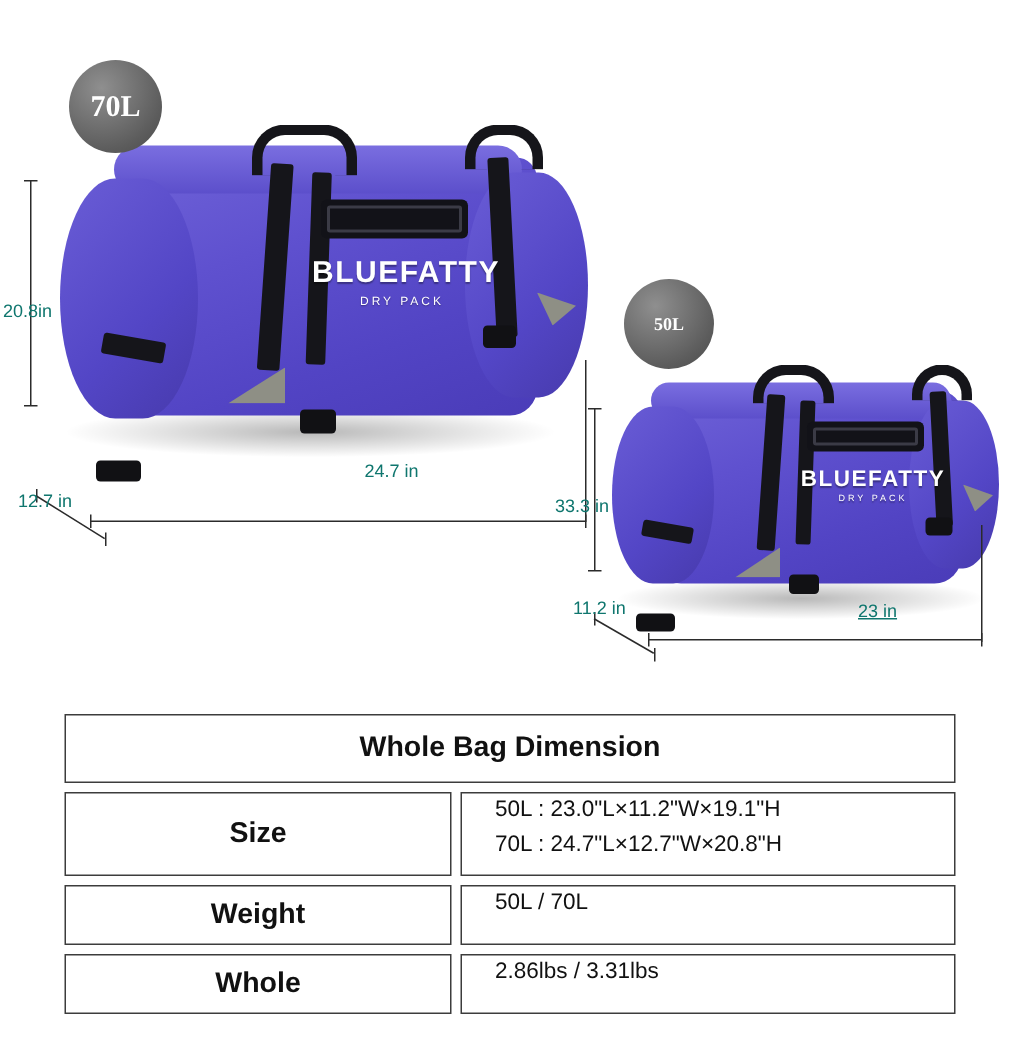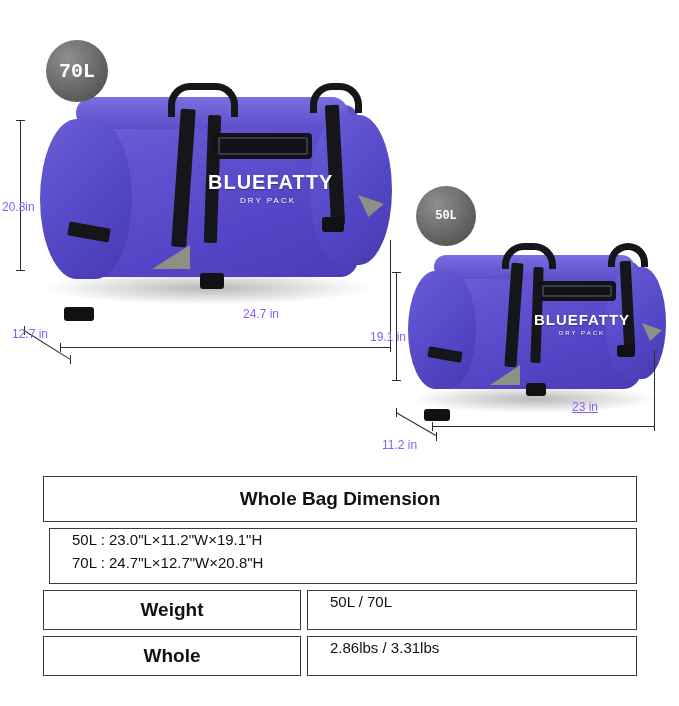--- a/index.html
+++ b/index.html
@@ -31,21 +31,21 @@
 
   
   .badge {
     position: absolute;
     border-radius: 50%;
     background: radial-gradient(circle at 35% 30%, #8f8f8f, #5c5c5c 70%, #4a4a4a 100%);
     color: #ffffff;
     font-weight: bold;
     text-align: left;
     display: flex; align-items: center; justify-content: center;
-    font-family: Liberation Mono, monospace;
+    font-family: Liberation Serif, serif;
   }
   #badge70 { left: 46px; top: 40px; width: 62px; height: 62px; font-size: 20px; }
   #badge50 { left: 416px; top: 186px; width: 60px; height: 60px; font-size: 12px; }
 
   
   .bag { position: absolute; }
   .bag .body {
     position: absolute;
     background: linear-gradient(160deg, #6f63d8 0%, #5f51cf 35%, #5244c4 70%, #4a3cb8 100%);
     border-radius: 14px 14px 18px 18px;
@@ -118,21 +118,21 @@
   .dimline { position: absolute; background: #2b2b2b; }
   .dimline.h { height: 1px; }
   .dimline.v { width: 1px; }
   .tick { position: absolute; background: #2b2b2b; }
   .tick.v { width: 1px; height: 9px; }
   .tick.h { height: 1px; width: 9px; }
   .dimlabel {
     position: absolute;
     font-family: "Liberation Sans", sans-serif;
     font-size: 12px;
-    color: #8b5cf6;
+    color: #0f766e;
     white-space: nowrap;
   }
 
   
   #spec-table {
     position: absolute;
     left: 43px; top: 476px;
     width: 594px;
   }
   .trow { display: flex; margin-bottom: 6px; }
@@ -259,43 +259,44 @@
 
     <div class="logo" style="left:134px; top:74px; width:100px; font-size:15px;">
       <span>BLUEFATTY</span>
       <span class="sub" style="font-size:6px;">DRY PACK</span>
     </div>
   </div>
 
   <div class="dimline v" style="left:396px; top:272px; height:108px;"></div>
   <div class="tick h" style="left:392px; top:272px;"></div>
   <div class="tick h" style="left:392px; top:380px;"></div>
-  <div class="dimlabel" style="left:370px; top:330px;">19.1 in</div>
+  <div class="dimlabel" style="left:370px; top:330px;">33.3 in</div>
 
   <div class="dimline h" style="left:432px; top:426px; width:222px;"></div>
   <div class="tick v" style="left:432px; top:422px;"></div>
   <div class="tick v" style="left:654px; top:422px;"></div>
   <div class="dimline v" style="left:654px; top:350px; height:78px;"></div>
   <div class="dimlabel" style="left:572px; top:400px;text-decoration:underline;">23 in</div>
 
   <div class="dimline h" style="left:396px; top:412px; width:46px; transform:rotate(30deg); transform-origin:left center;"></div>
   <div class="tick v" style="left:396px; top:408px;"></div>
   <div class="tick v" style="left:436px; top:432px;"></div>
-  <div class="dimlabel" style="left:382px; top:438px;text-align:right;">11.2 in</div>
+  <div class="dimlabel" style="left:382px; top:398px;text-align:right;">11.2 in</div>
 
   <div class="badge" id="badge70">70L</div>
   <div class="badge" id="badge50">50L</div>
 
   <div id="spec-table">
 
     <div class="trow">
       <div class="cell header">Whole Bag Dimension</div>
     </div>
 
     <div class="trow r-size">
+      <div class="cell label">Size</div>
       <div class="cell value">
         <div class="line">50L : 23.0"L×11.2"W×19.1"H</div>
         <div class="line">70L : 24.7"L×12.7"W×20.8"H</div>
       </div>
     </div>
 
     <div class="trow r-volume">
       <div class="cell label">Weight</div>
       <div class="cell value">
         <div class="line">50L / 70L</div>

